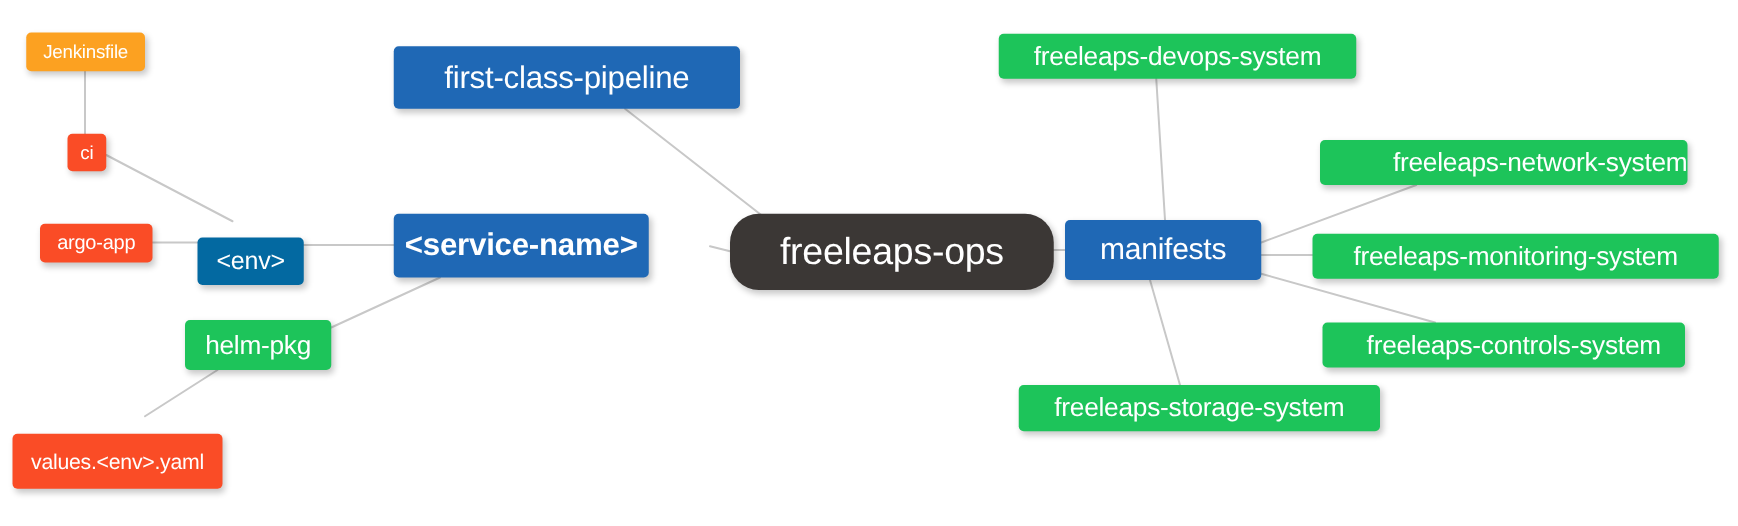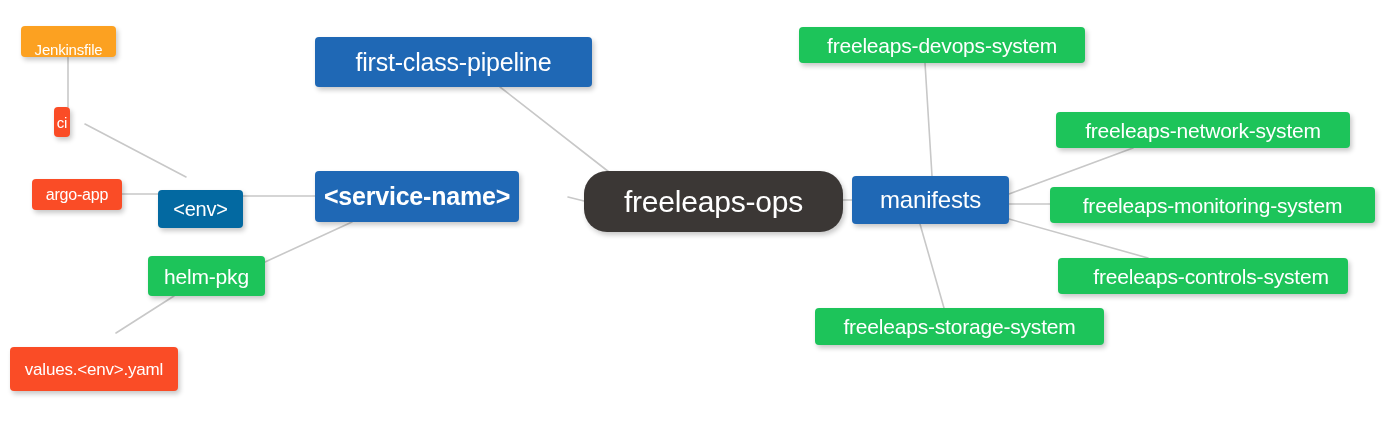--- a/index.html
+++ b/index.html
@@ -76,36 +76,36 @@
       </div>
       <div class="node" style="left: 852px; top: 176px; width: 157px; height: 48px; background: rgb(31, 104, 181); color: rgb(255, 255, 255); font-size: 24px; text-align: center;">
         <span class="node-label">manifests</span>
       </div>
       <div class="node" style="left: 158px; top: 190px; width: 85px; height: 38px; background: #0369a1; color: rgb(255, 255, 255); font-size: 20px;">
         <span class="node-label">&lt;env&gt;</span>
       </div>
       <div class="node" style="left: 148px; top: 256px; width: 117px; height: 40px; background: rgb(29, 196, 90); color: rgb(255, 255, 255); font-size: 21px;">
         <span class="node-label">helm-pkg</span>
       </div>
-      <div class="node" style="left: 21px; top: 26px; width: 95px; height: 31px; background: rgb(252, 161, 33); color: rgb(255, 255, 255); font-size: 15px; align-items: flex-end;">
+      <div class="node" style="left: 21px; top: 26px; width: 95px; height: 31px; background: rgb(252, 161, 33); color: rgb(255, 255, 255); font-size: 15px;">
         <span class="node-label">Jenkinsfile</span>
       </div>
-      <div class="node" style="left: 54px; top: 107px; width: 16px; height: 30px; background: rgb(250, 76, 38); color: rgb(255, 255, 255); font-size: 15px;">
+      <div class="node" style="left: 54px; top: 107px; width: 31px; height: 30px; background: rgb(250, 76, 38); color: rgb(255, 255, 255); font-size: 15px;">
         <span class="node-label">ci</span>
       </div>
       <div class="node" style="left: 32px; top: 179px; width: 90px; height: 31px; background: rgb(250, 76, 38); color: rgb(255, 255, 255); font-size: 16px;">
         <span class="node-label">argo-app</span>
       </div>
       <div class="node" style="left: 10px; top: 347px; width: 168px; height: 44px; background: rgb(250, 76, 38); color: rgb(255, 255, 255); font-size: 17px;">
         <span class="node-label">values.&lt;env&gt;.yaml</span>
       </div>
       <div class="node" style="left: 799px; top: 27px; width: 286px; height: 36px; background: rgb(29, 196, 90); color: rgb(255, 255, 255); font-size: 21px;">
         <span class="node-label">freeleaps-devops-system</span>
       </div>
-      <div class="node" style="left: 1056px; top: 112px; width: 294px; height: 36px; background: rgb(29, 196, 90); color: rgb(255, 255, 255); font-size: 21px;">
+      <div class="node" style="left: 1056px; top: 112px; width: 294px; height: 36px; background: rgb(29, 196, 90); color: rgb(255, 255, 255); font-size: 21px; justify-content: flex-end;">
         <span class="node-label">freeleaps-network-system</span>
       </div>
       <div class="node" style="left: 1050px; top: 187px; width: 325px; height: 36px; background: rgb(29, 196, 90); color: rgb(255, 255, 255); font-size: 21px;">
         <span class="node-label">freeleaps-monitoring-system</span>
       </div>
       <div class="node" style="left: 1058px; top: 258px; width: 290px; height: 36px; background: rgb(29, 196, 90); color: rgb(255, 255, 255); font-size: 21px; padding-left: 16px;">
         <span class="node-label">freeleaps-controls-system</span>
       </div>
       <div class="node" style="left: 815px; top: 308px; width: 289px; height: 37px; background: rgb(29, 196, 90); color: rgb(255, 255, 255); font-size: 21px;">
         <span class="node-label">freeleaps-storage-system</span>

